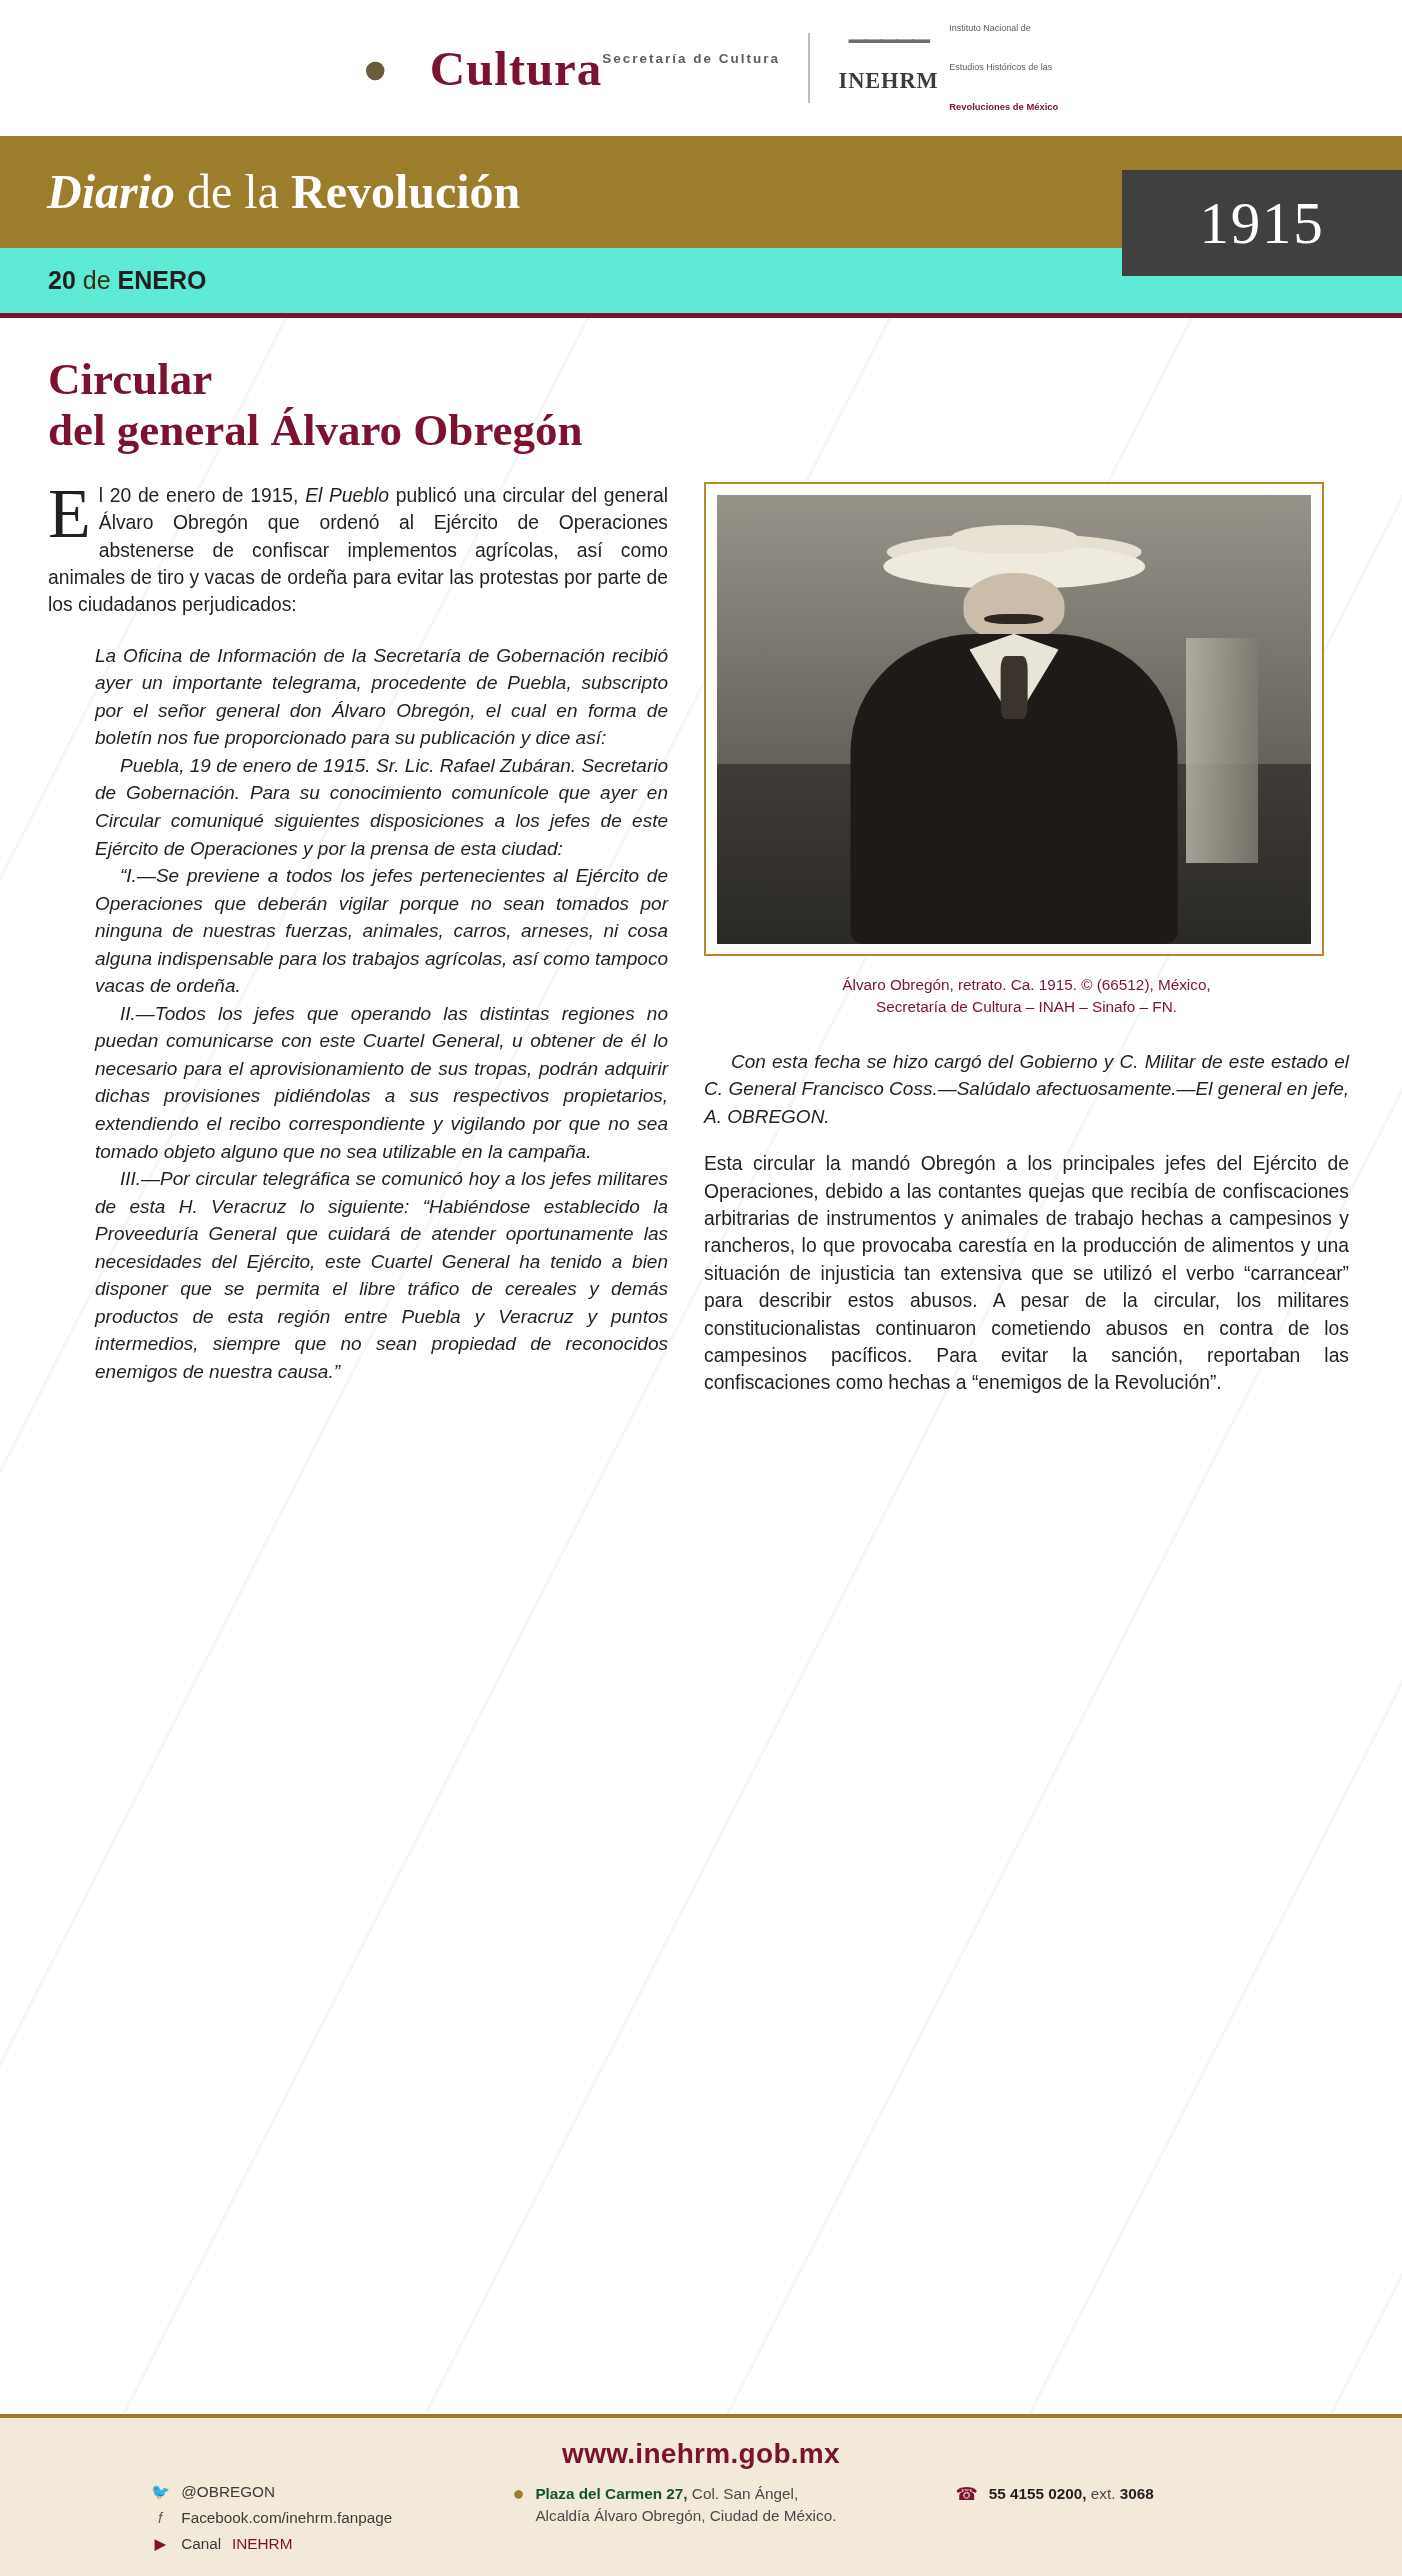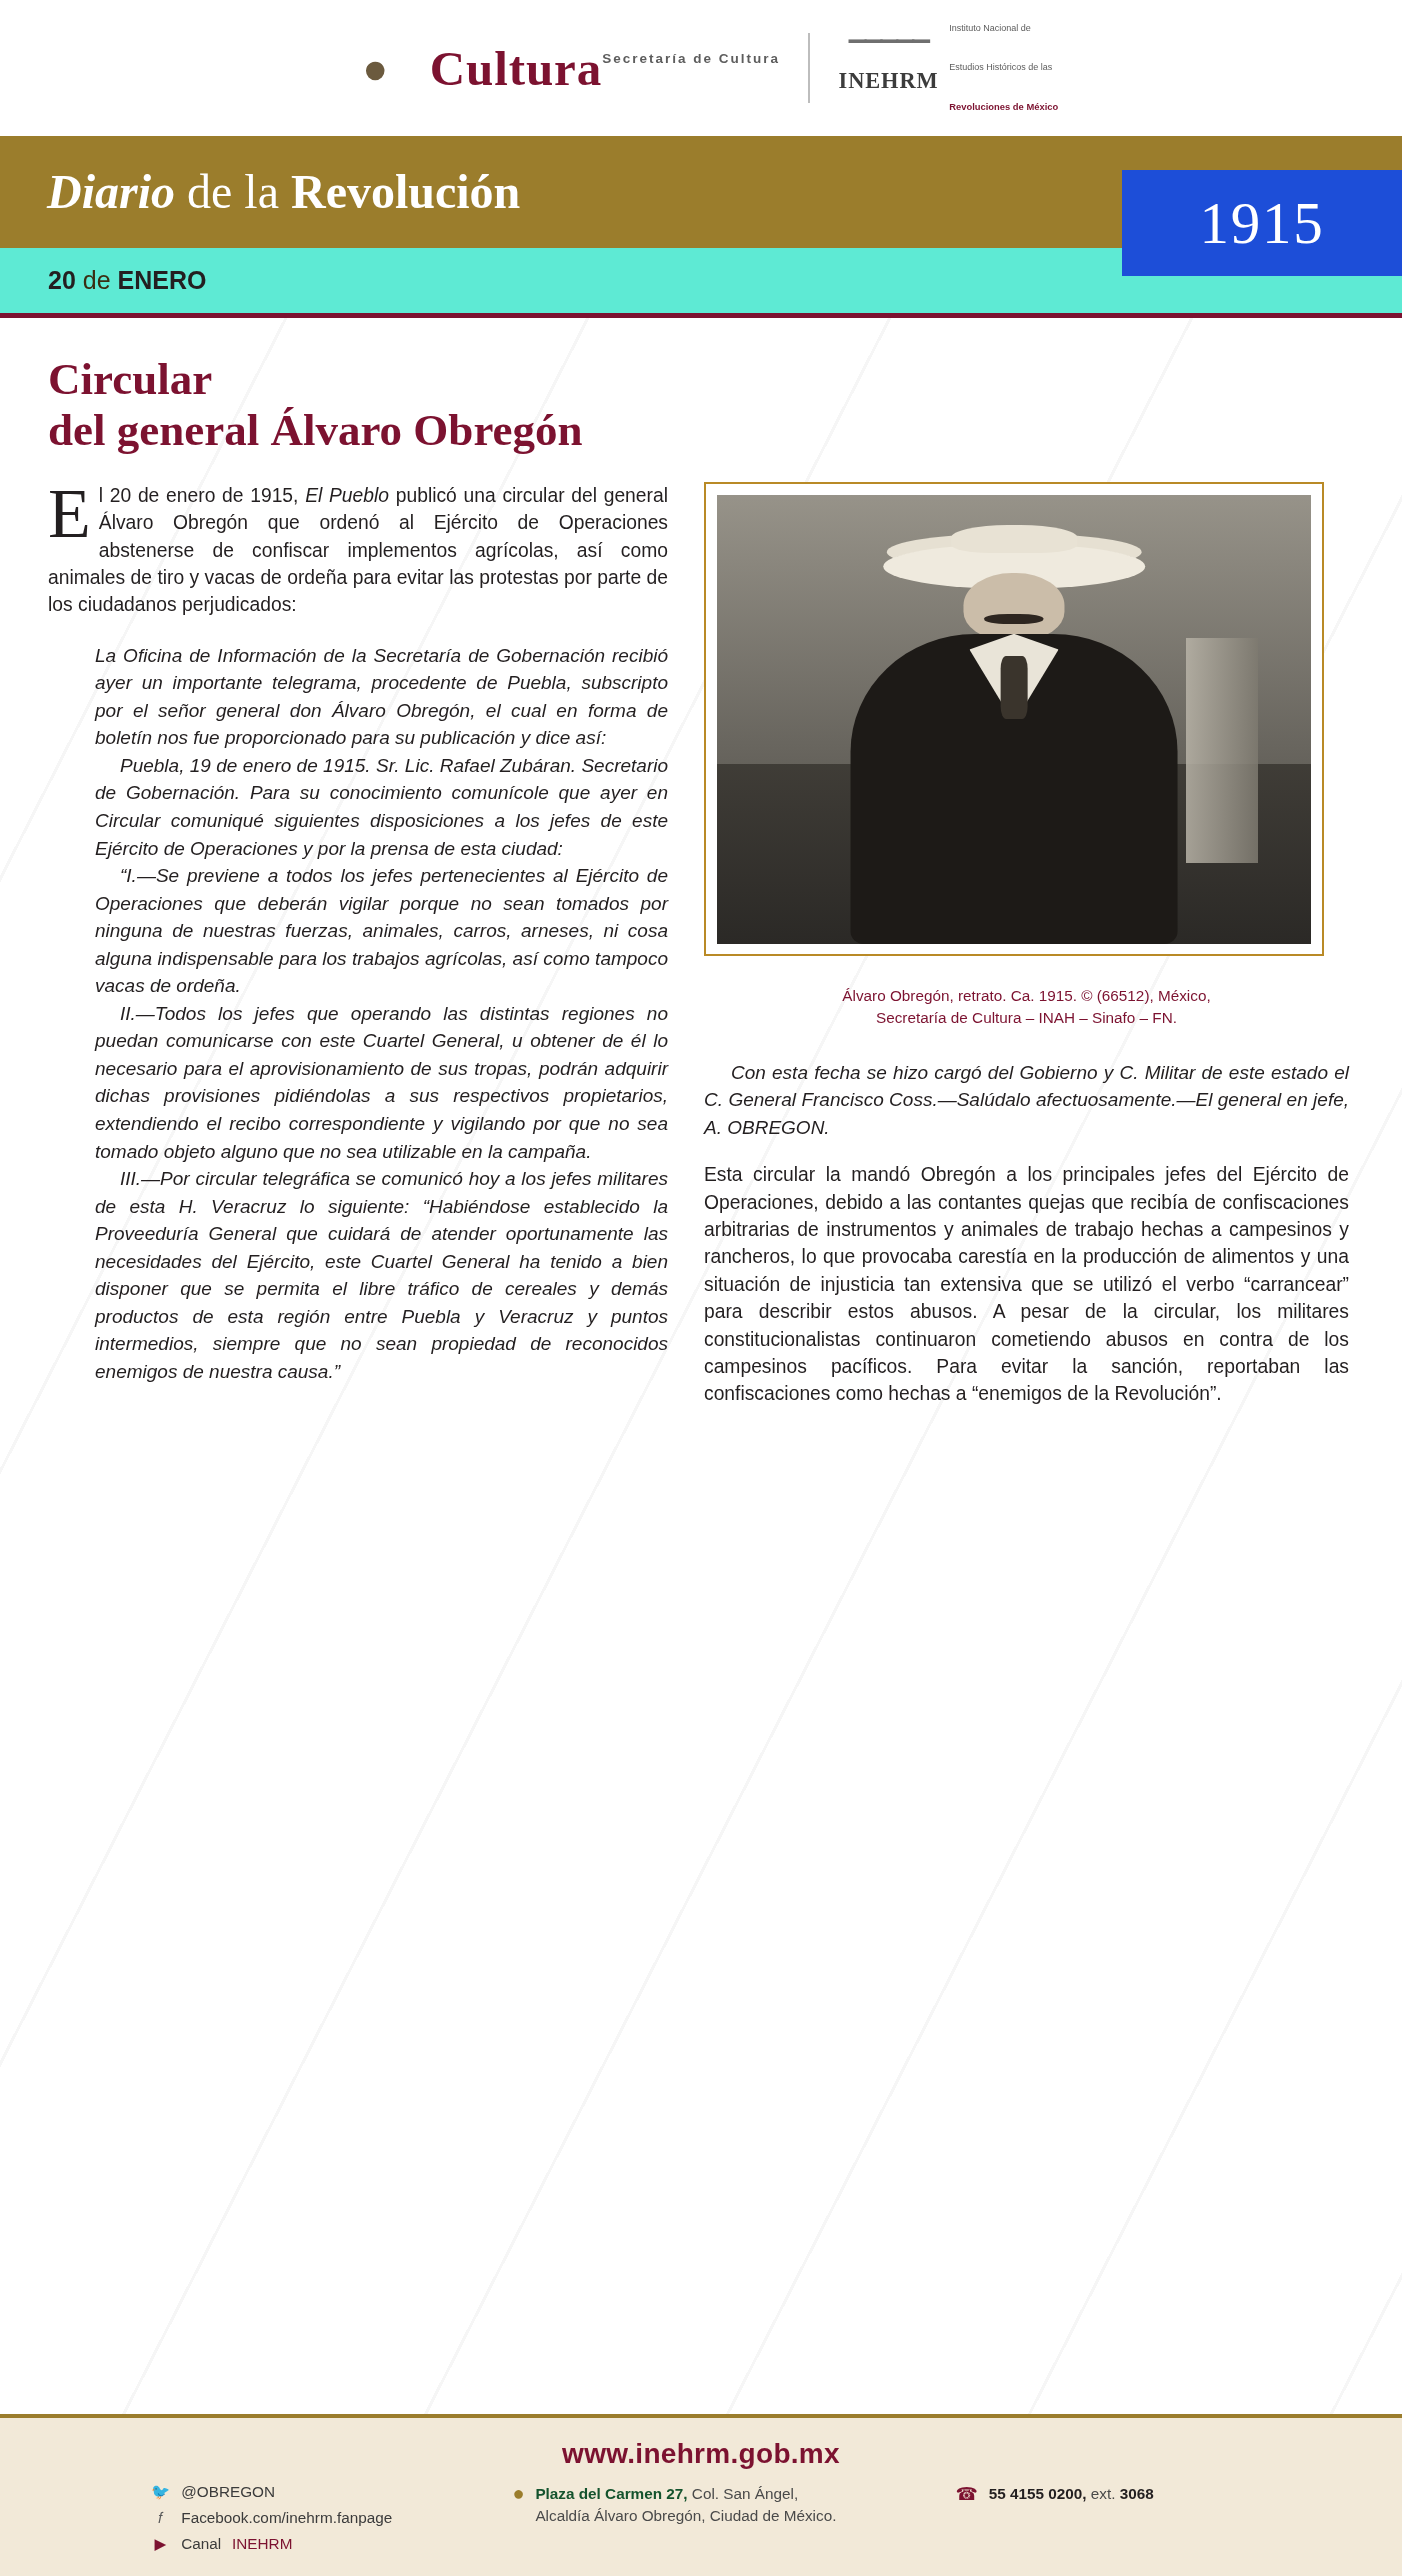--- a/index.html
+++ b/index.html
@@ -70,21 +70,21 @@
   .masthead h1{
     margin:0 0 0 47px;
     font-family:"Liberation Serif", serif;
     font-size:48px; color:#ffffff; font-weight:bold; line-height:1;
   }
   .masthead h1 .it{font-style:italic;}
   .masthead h1 .light{font-weight:normal; font-style:normal;}
   .yearbox{
     position:absolute; right:0; top:34px;
     width:280px; height:106px;
-    background:#1d4ed8;
+    background:#404040;
     display:flex;align-items:center;justify-content:center;
     color:#ffffff;
     font-family:"Liberation Serif", serif;
     font-size:59px; font-weight:normal;
     letter-spacing:1.8px;
     z-index:3;
   }
   .datebar{
     height:65px; background:#5eead4;
     display:flex; align-items:center;
@@ -174,21 +174,21 @@
   .ph-shirt{
     position:absolute;left:50%;top:31%;transform:translateX(-50%);
     width:15%;height:16%;background:#e9e4d8;
     clip-path:polygon(50% 0,100% 22%,62% 100%,38% 100%,0 22%);
   }
   .ph-tie{
     position:absolute;left:50%;top:36%;transform:translateX(-50%);
     width:4.5%;height:14%;background:#3a342c;border-radius:20%;
   }
   .caption{
-    margin-top:29px;
+    margin-top:18px;
     text-align:center;
     color:#7c1230;
     font-size:15.3px; line-height:1.4;
   }
   .quote-right{
     margin-top:30.5px;
     font-style:italic;
     font-size:19px;line-height:1.45;text-align:justify;
   }
   .quote-right p{text-indent:27px;margin:0;}

